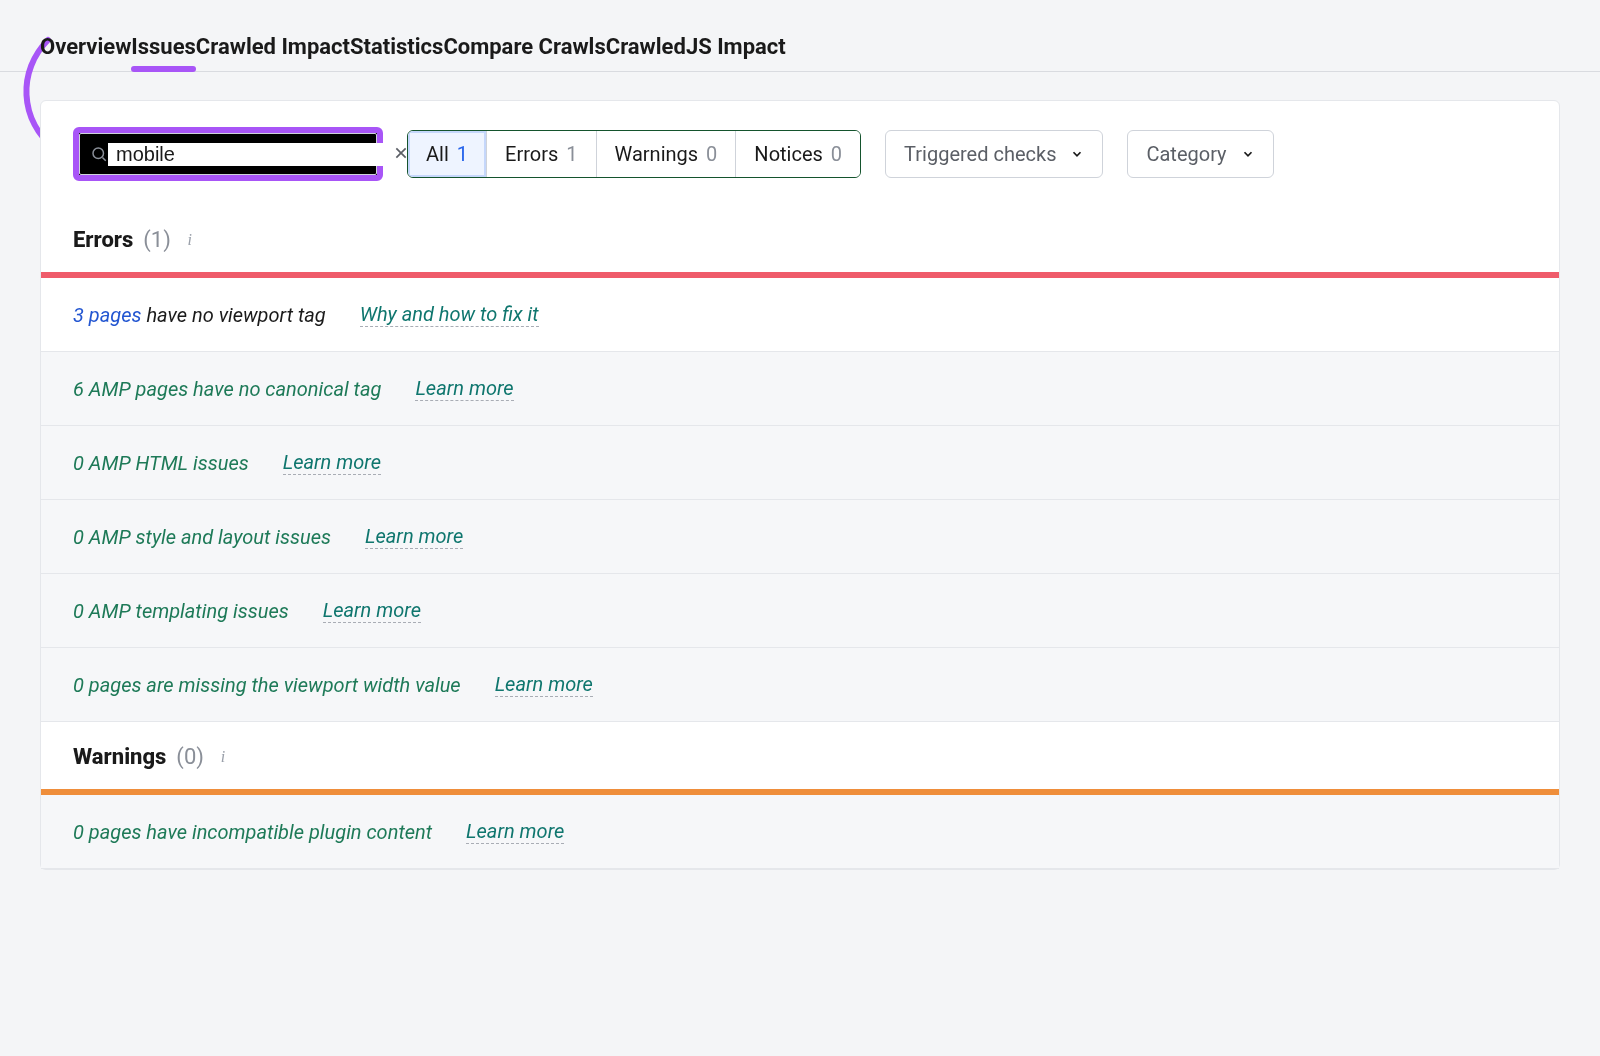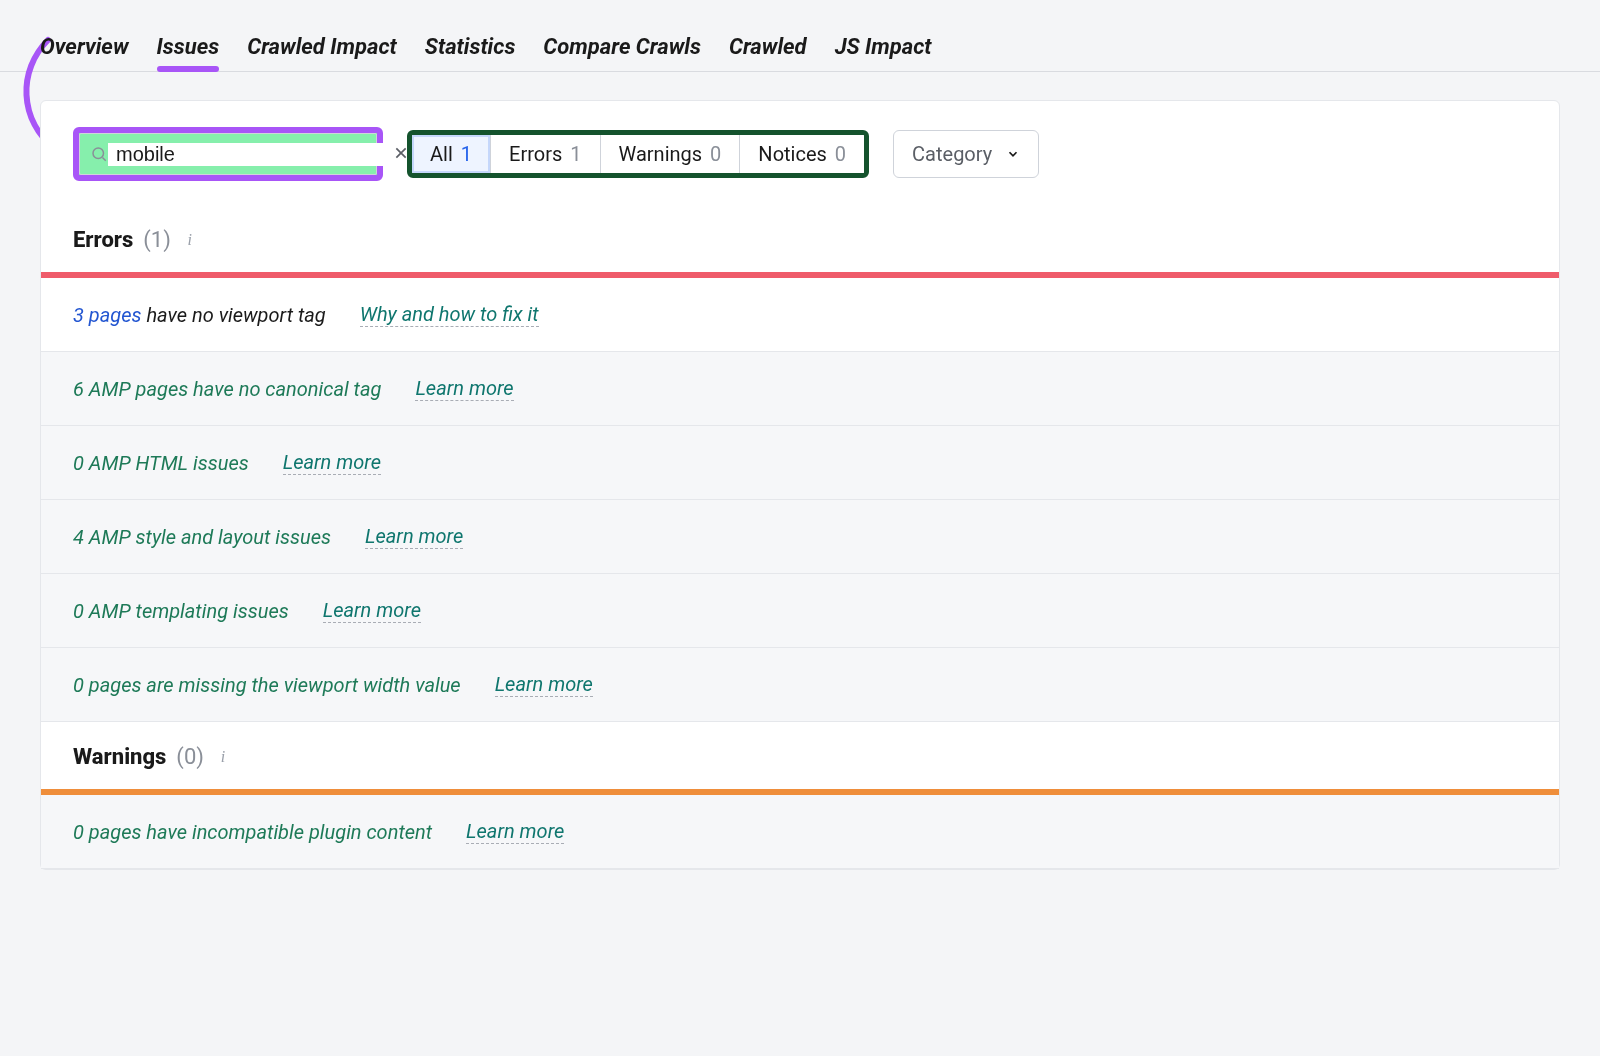--- a/index.html
+++ b/index.html
@@ -6,25 +6,23 @@
   body {
     font-family: -apple-system, BlinkMacSystemFont, "Segoe UI", Roboto, Helvetica, Arial, sans-serif;
     background: #f4f5f7;
     color: #1a1a1a;
     font-size: 20px;
   }
 
   
   .nav-tabs {
     display: flex;
-    gap: 28px;
     padding: 22px 23px 0 40px;
     border-bottom: 1px solid #d9dbe0;
     background: #f4f5f7;
-    font-style: italic;
   }
   .nav-tab {
     padding: 12px 0;
     font-weight: 700;
     font-size: 22px;
     color: #1a1a1a;
     cursor: pointer;
     position: relative;
   }
   .nav-tab.active::after {
@@ -62,21 +60,21 @@
     padding: 26px 32px 24px 32px;
     flex-wrap: wrap;
   }
   .search-wrap {
     display: flex;
     align-items: center;
     border: 6px solid #a855f7;
     border-radius: 6px;
     height: 54px;
     width: 310px;
-    background: #86efac;
+    background: #000000;
     position: relative;
   }
   .search-inner {
     display: flex;
     align-items: center;
     width: 100%;
     height: 100%;
     border: 1px solid #cfd3da;
     border-radius: 2px;
     padding: 0 10px;
@@ -90,21 +88,21 @@
     padding: 0 8px;
     color: #1a1a1a;
   }
   .clear-btn {
     background: none; border: none; cursor: pointer;
     color: #5b5f66; font-size: 20px; padding: 4px;
   }
 
   .seg-group {
     display: flex;
-    border: 5px solid #14532d;
+    border: 1px solid #14532d;
     border-radius: 6px;
     overflow: hidden;
     height: 48px;
   }
   .seg {
     display: flex;
     align-items: center;
     gap: 8px;
     padding: 0 18px;
     border-right: 1px solid #cfd3da;
@@ -234,20 +232,26 @@
       <div class="seg">
         <span>Warnings</span>
         <span class="count">0</span>
       </div>
       <div class="seg">
         <span>Notices</span>
         <span class="count">0</span>
       </div>
     </div>
 
+    <div class="dropdown">
+      <span>Triggered checks</span>
+      <svg class="chev" width="14" height="14" viewBox="0 0 24 24" fill="none" stroke="#1a1a1a" stroke-width="3">
+          <polyline points="6 9 12 15 18 9"></polyline>
+        </svg>
+    </div>
 
     <div class="dropdown">
       <span>Category</span>
       <svg class="chev" width="14" height="14" viewBox="0 0 24 24" fill="none" stroke="#1a1a1a" stroke-width="3">
           <polyline points="6 9 12 15 18 9"></polyline>
         </svg>
     </div>
 
   </div>
 
@@ -267,21 +271,21 @@
 
   <div class="row muted">
     <span class="text zero">6 AMP pages have no canonical tag</span>
     <span class="learn">Learn more</span>
   </div>
   <div class="row muted">
     <span class="text zero">0 AMP HTML issues</span>
     <span class="learn">Learn more</span>
   </div>
   <div class="row muted">
-    <span class="text zero">4 AMP style and layout issues</span>
+    <span class="text zero">0 AMP style and layout issues</span>
     <span class="learn">Learn more</span>
   </div>
   <div class="row muted">
     <span class="text zero">0 AMP templating issues</span>
     <span class="learn">Learn more</span>
   </div>
   <div class="row muted">
     <span class="text zero">0 pages are missing the viewport width value</span>
     <span class="learn">Learn more</span>
   </div>

